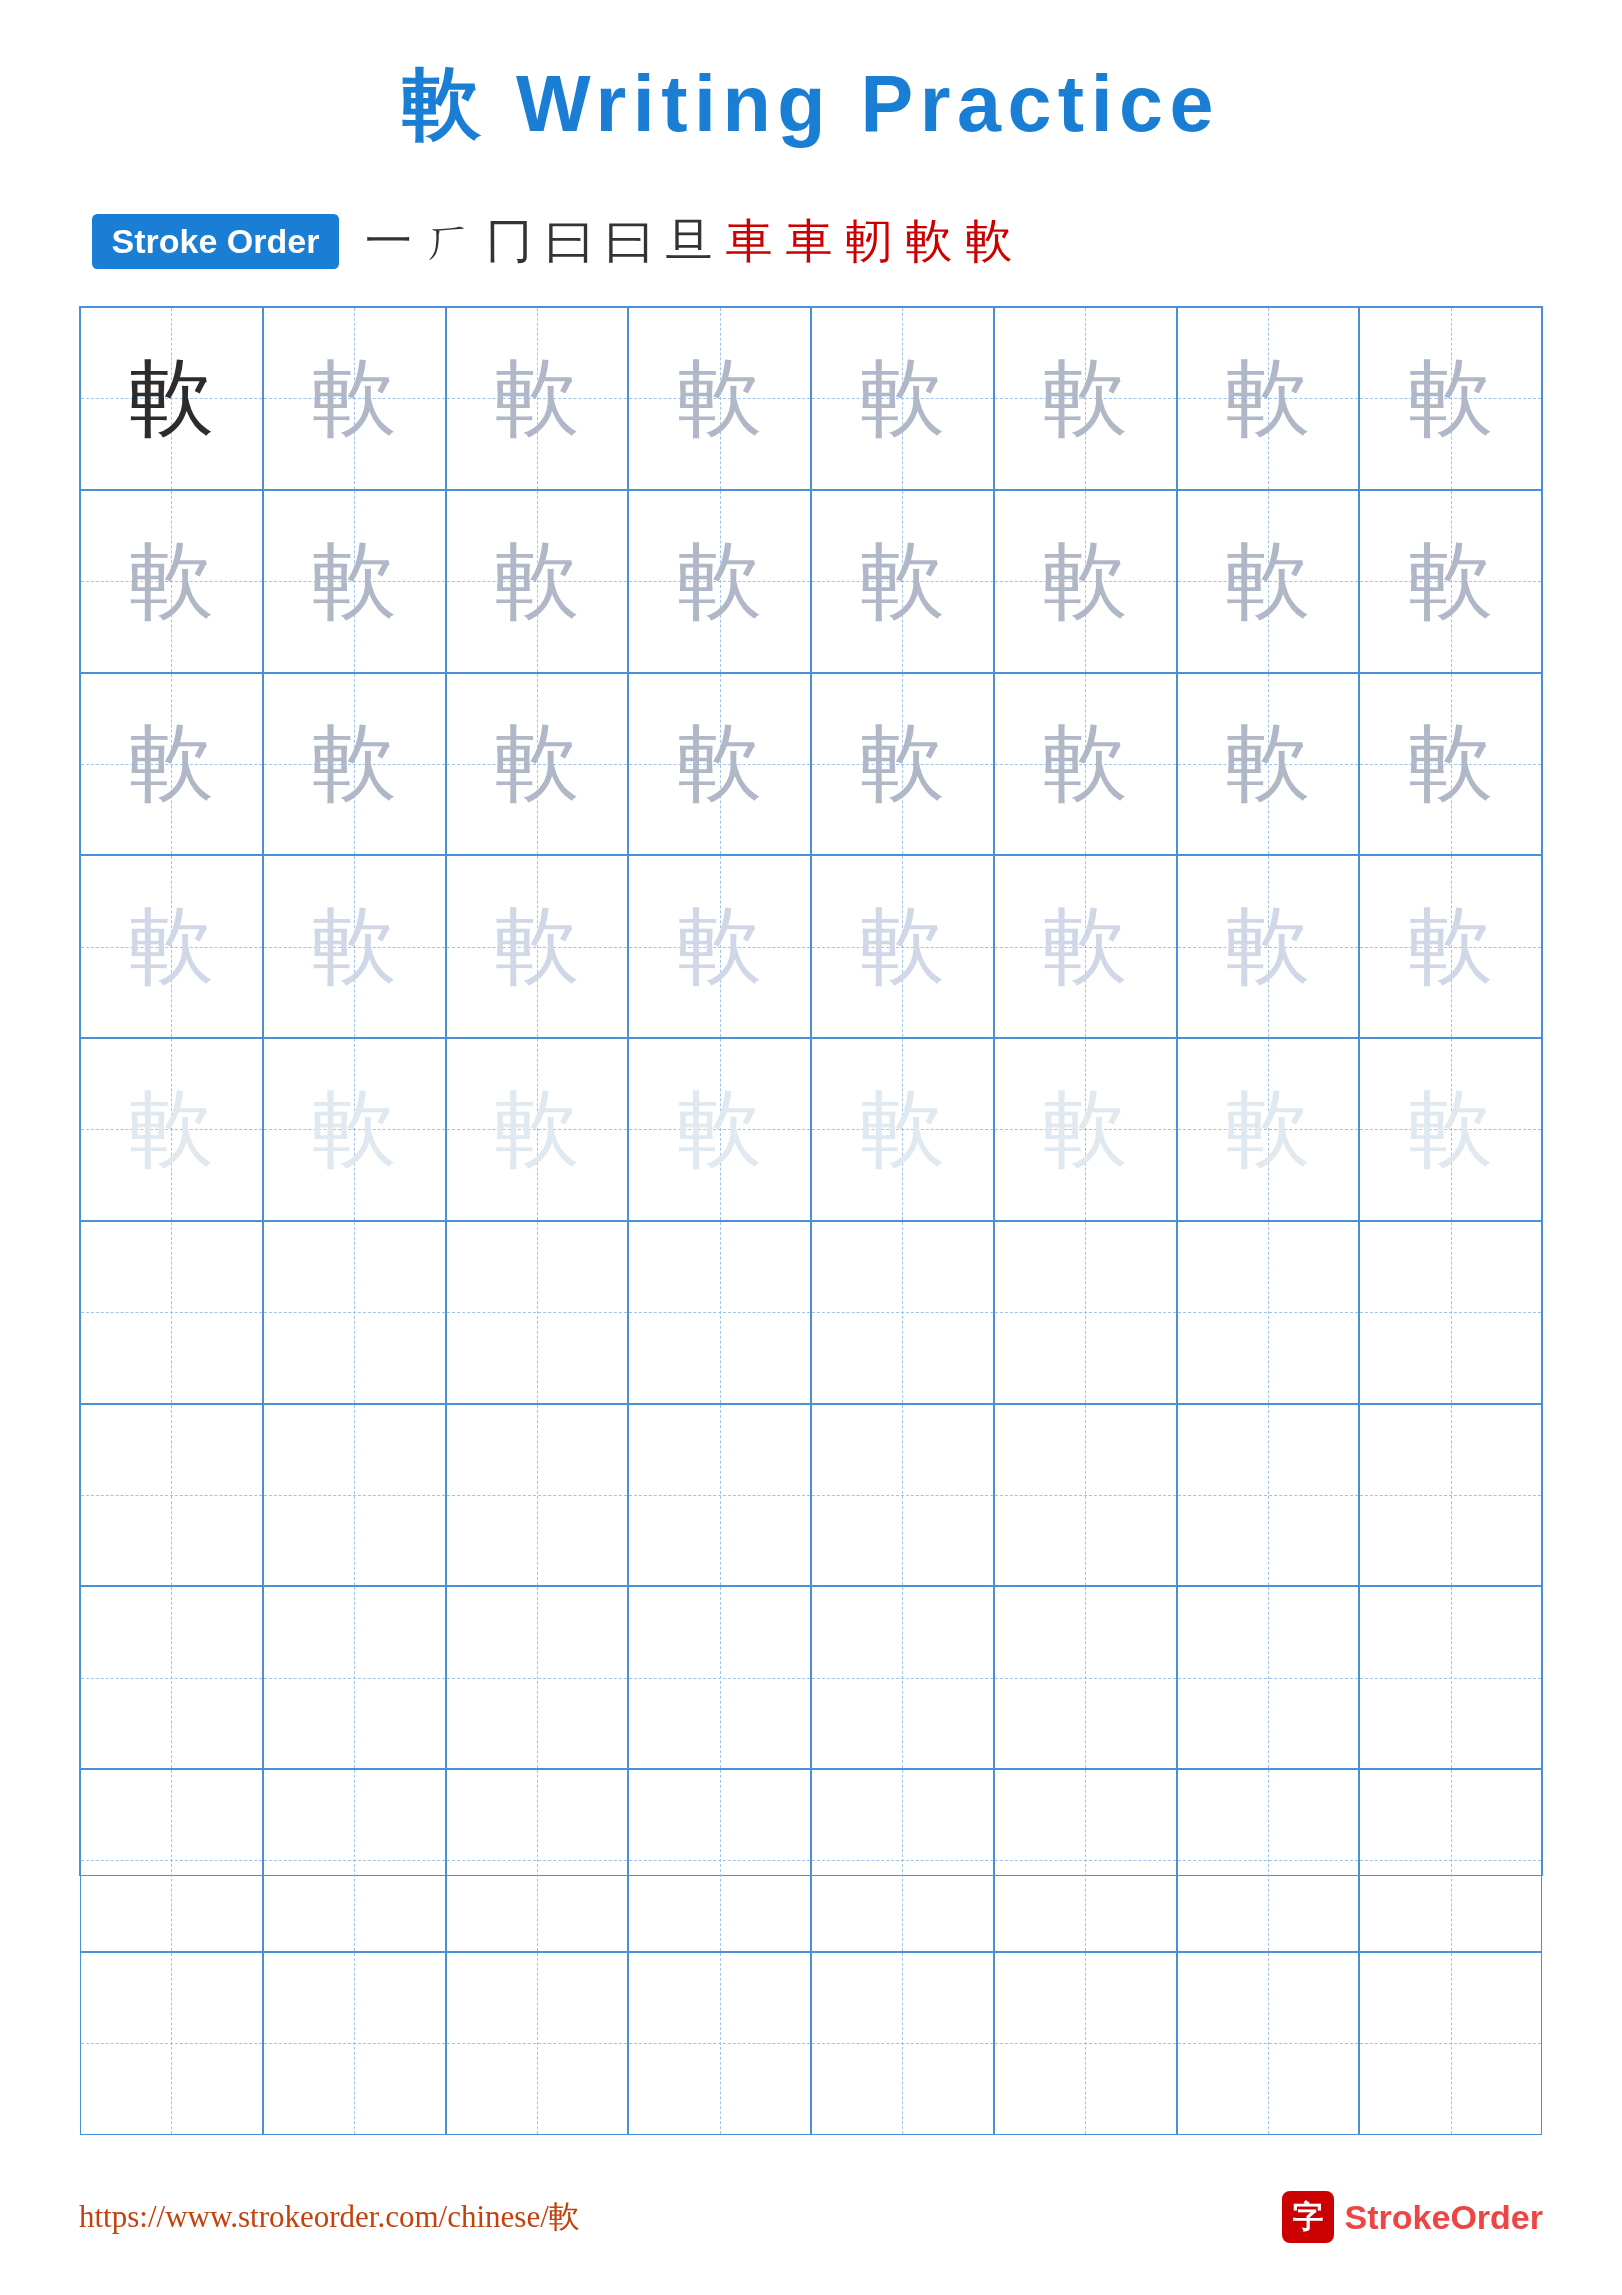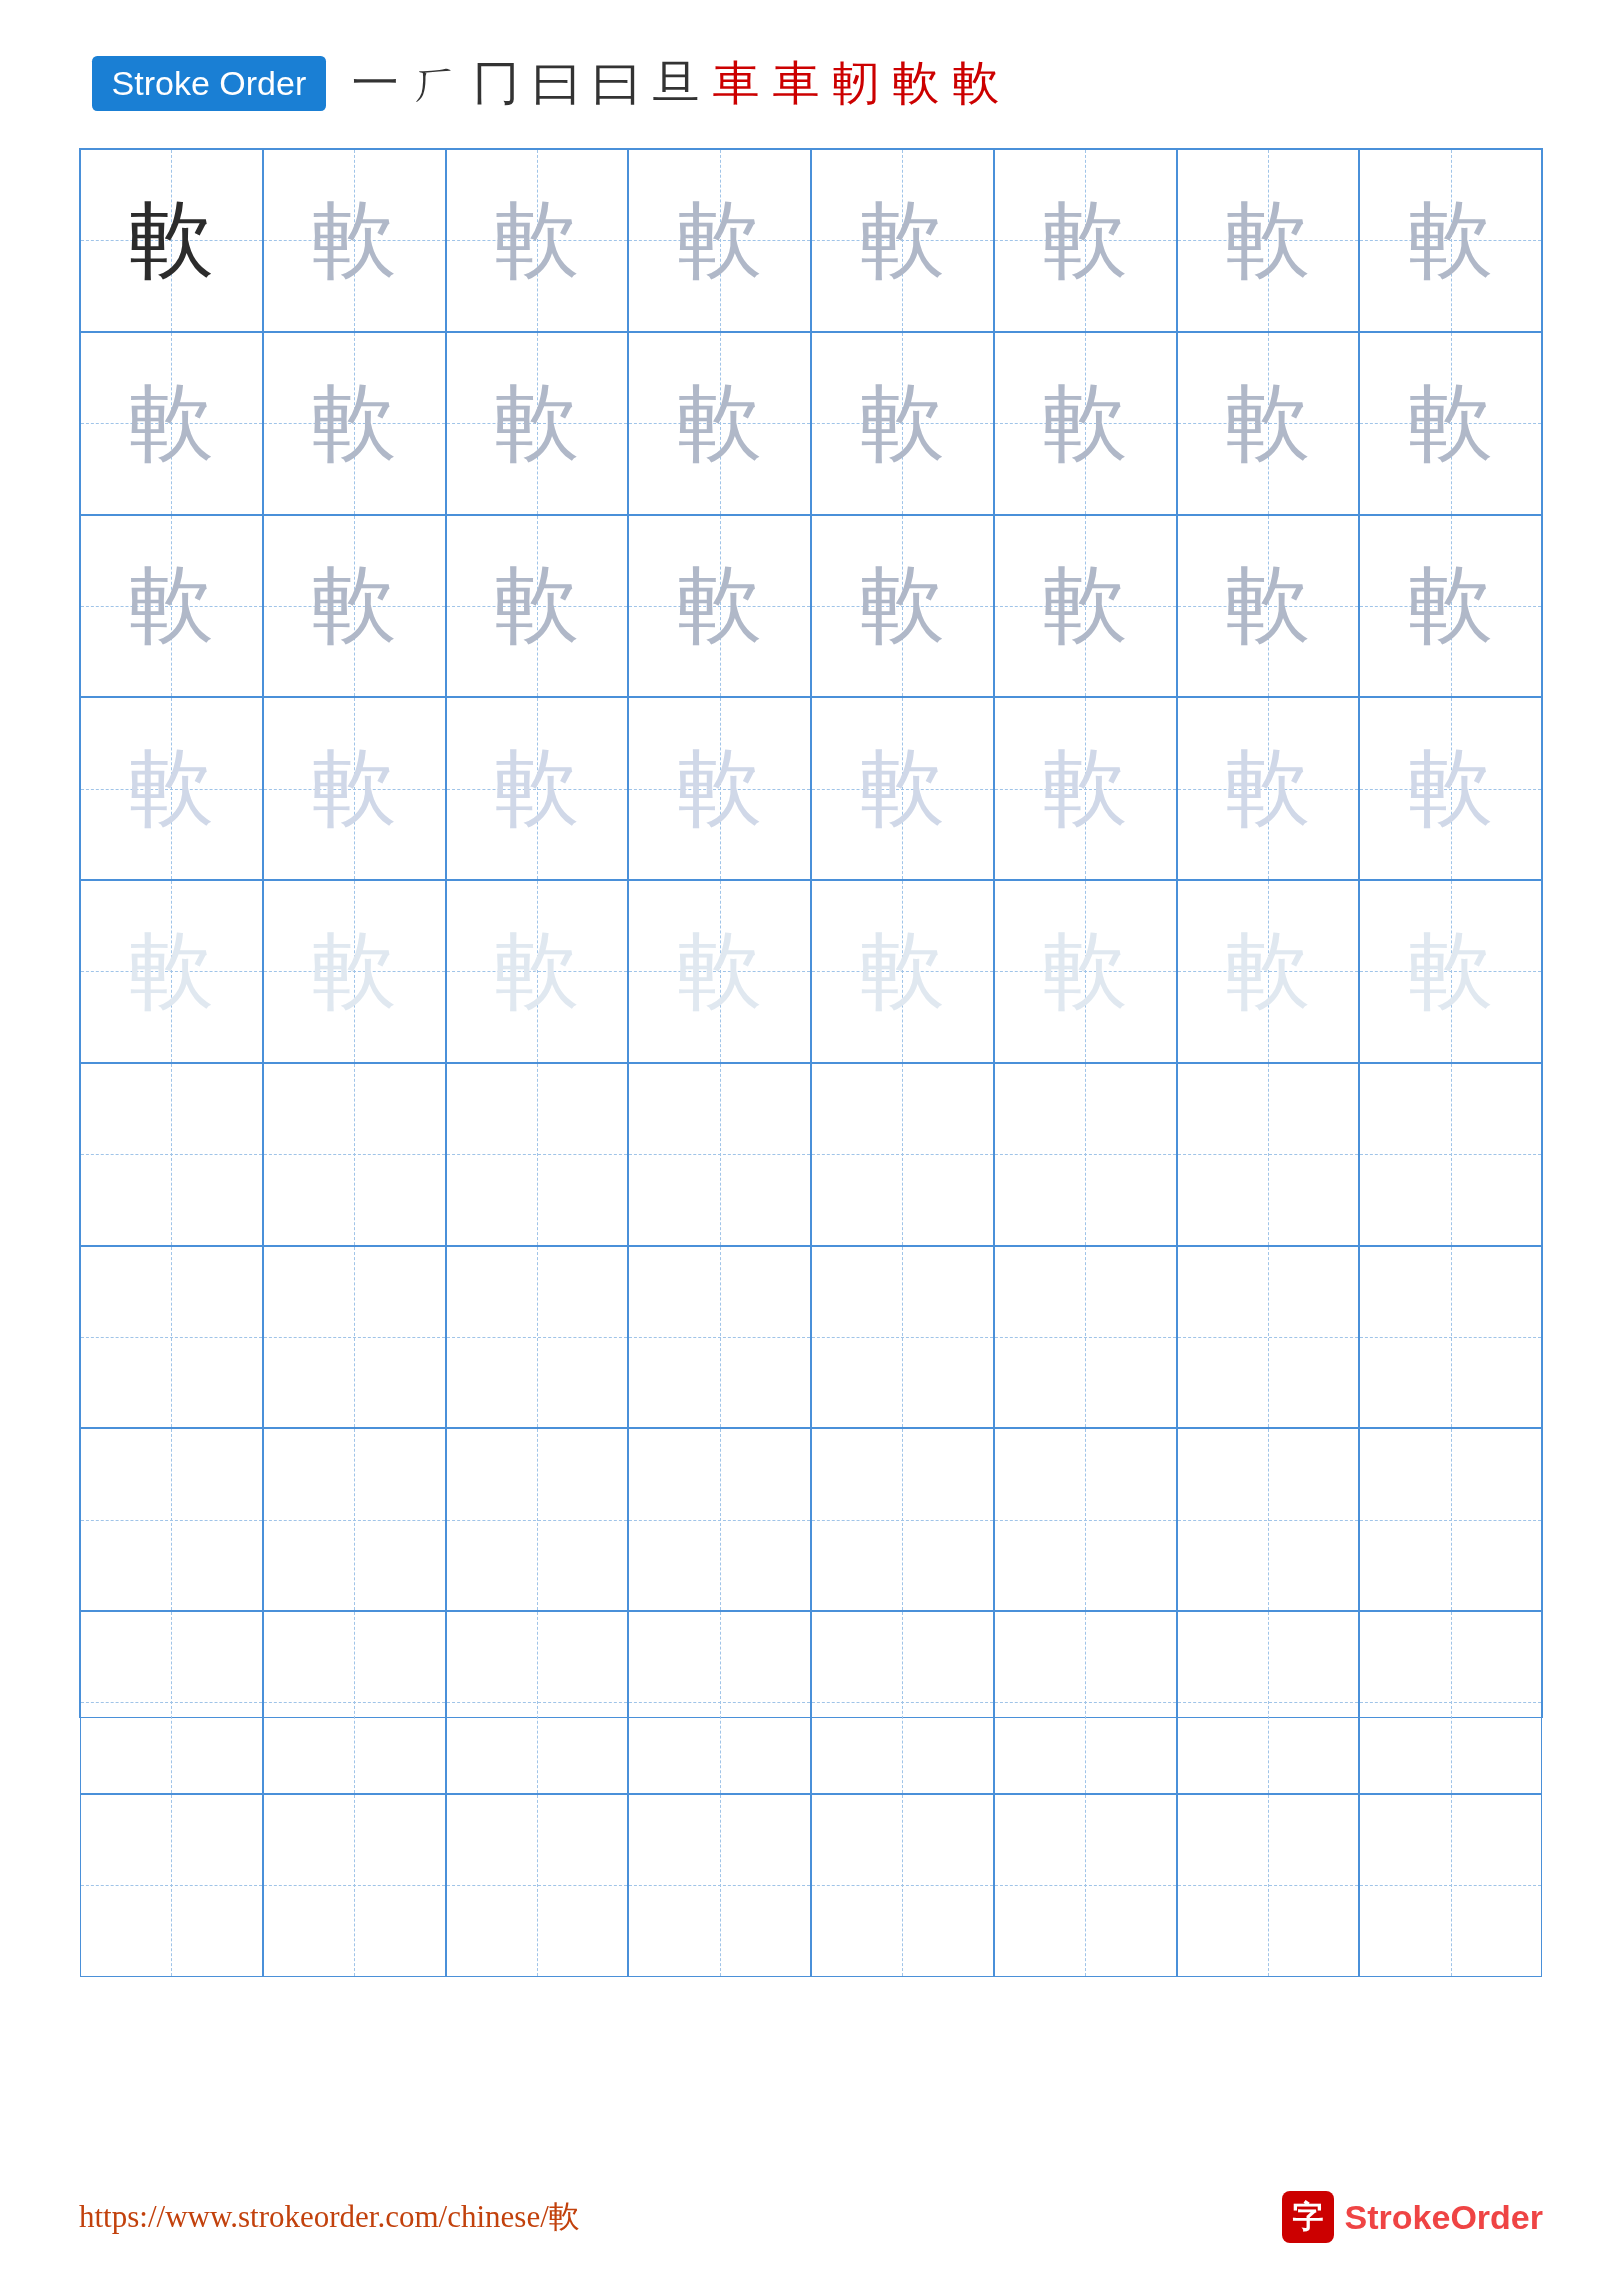--- a/index.html
+++ b/index.html
@@ -39,21 +39,21 @@
 
     .stroke-order-badge {
       background: #1a7fd4;
       color: white;
       font-size: 34px;
       font-family: Arial, sans-serif;
       padding: 7.9px 19.6px;
       border-radius: 5.2px;
       margin-right: 26px;
       white-space: nowrap;
-      font-weight: 400;
+      font-weight: 700;
     }
 
     .stroke-order-chars {
       display: flex;
       align-items: center;
       gap: 13px;
     }
 
     .stroke-char {
       font-size: 47px;
@@ -174,20 +174,23 @@
       font-family: Arial, sans-serif;
       font-weight: bold;
       color: #ef4444;
     }
   </style>
 </head>
 <body>
 
 <div class="page">
 
+  <h1 class="title">
+    <span>軟 Writing Practice</span>
+  </h1>
 
   <div class="stroke-order-row">
     <div class="stroke-order-badge">Stroke Order</div>
     <div class="stroke-order-chars">
       <span class="stroke-char">一</span>
       <span class="stroke-char">ㄏ</span>
       <span class="stroke-char">冂</span>
       <span class="stroke-char">曰</span>
       <span class="stroke-char">曰</span>
       <span class="stroke-char">旦</span>

